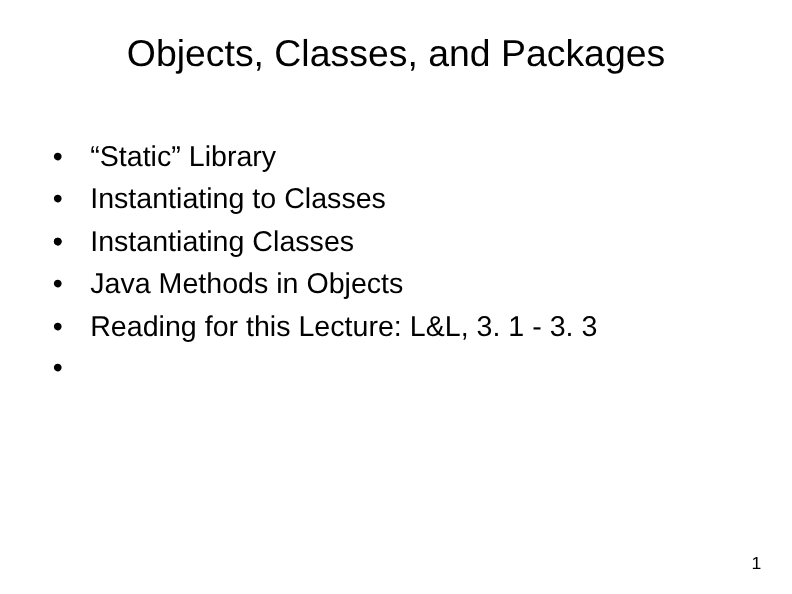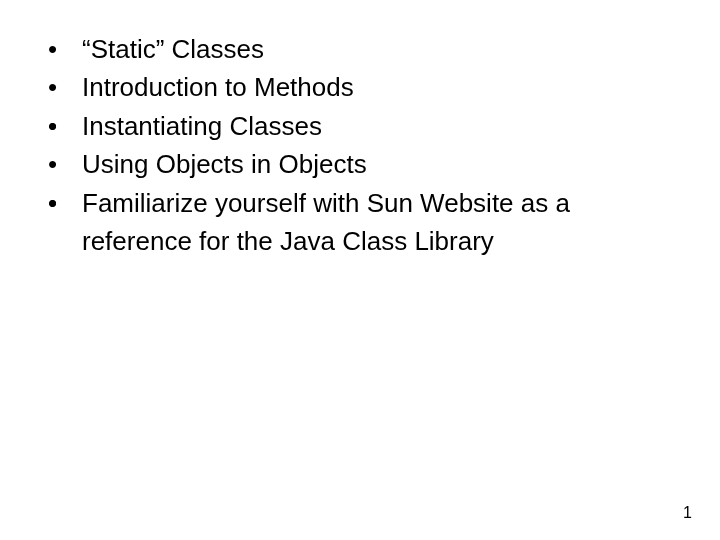--- a/index.html
+++ b/index.html
@@ -50,42 +50,43 @@
     position: absolute;
     bottom: 18px;
     right: 28px;
     font-size: 16px;
   }
 </style>
 </head>
 <body>
 
 <div class="slide">
+  <h1 class="title">Objects, Classes, and Packages</h1>
   <ul class="bullets">
     <li>
       <span class="dot">•</span>
-      <span>“Static” Classes</span>
+      <span>“Static” Library</span>
     </li>
     <li>
       <span class="dot">•</span>
-      <span>Introduction to Methods</span>
+      <span>Instantiating to Classes</span>
     </li>
     <li>
       <span class="dot">•</span>
     </li>
     <li>
       <span class="dot">•</span>
       <span>Instantiating Classes</span>
     </li>
     <li>
       <span class="dot">•</span>
-      <span>Using Objects in Objects</span>
+      <span>Java Methods in Objects</span>
     </li>
     <li>
       <span class="dot">•</span>
+      <span>Reading for this Lecture: L&amp;L, 3. 1 - 3. 3</span>
     </li>
     <li>
       <span class="dot">•</span>
-      <span>Familiarize yourself with Sun Website as a reference for the Java Class Library</span>
     </li>
   </ul>
   <div class="page-num">1</div>
 </div>
 
 </body></html>

